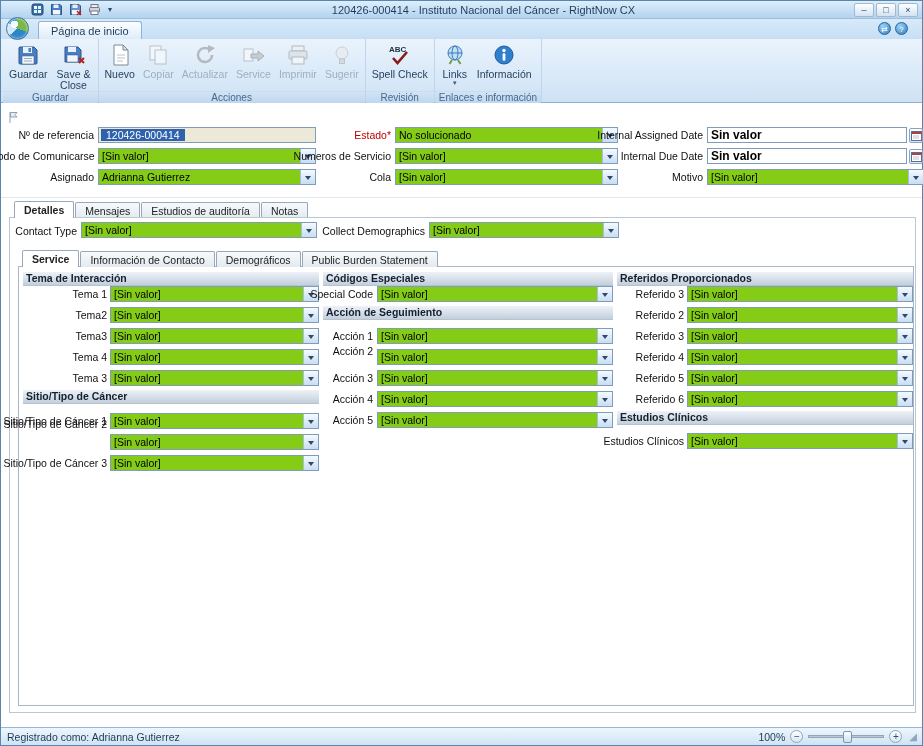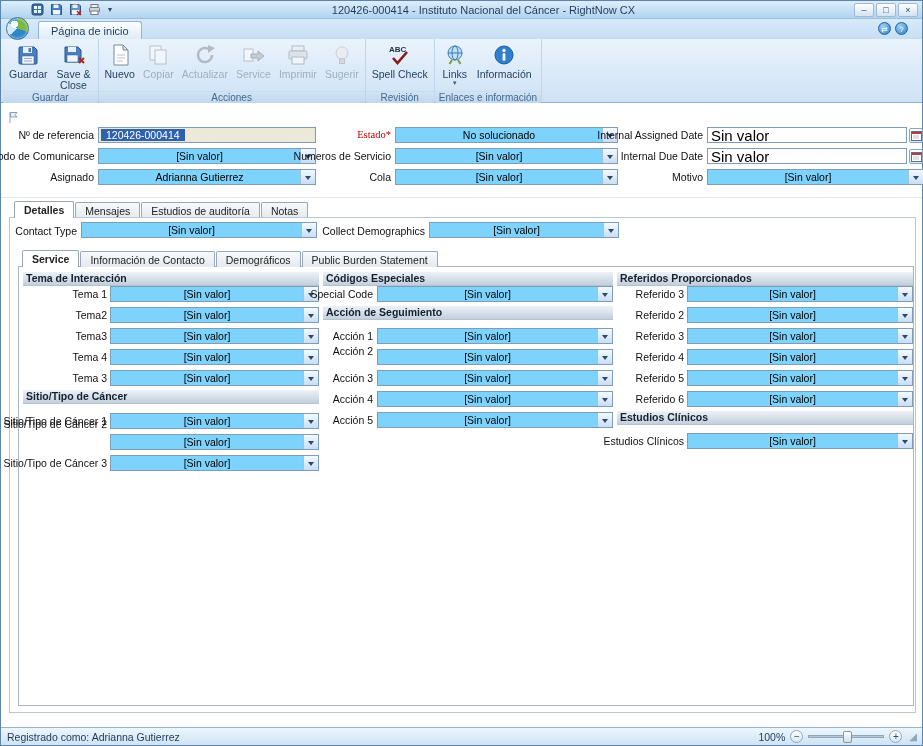--- a/index.html
+++ b/index.html
@@ -38,26 +38,26 @@
   .rbtn.disabled { color:#9eafc0; }
   .rbtn.disabled svg { filter:grayscale(1) opacity(.45); }
   .rbtn .caret { font-size:7px; color:#3c5a78; line-height:6px; }
   .rcap { height:13px; line-height:12px; text-align:center; font-size:10px; color:#44698f; background:linear-gradient(#d2e4f5,#bdd5ed); border-top:1px solid #c9dcf0; padding:0 4px; white-space:nowrap; }
   .rspacer { flex:1; }
 
   
   .content { position:absolute; top:102px; left:0; right:0; bottom:18px; background:#fff; }
   .flag { position:absolute; left:7px; top:8px; }
   .lbl { position:absolute; font-size:10.5px; color:#101010; text-align:right; white-space:nowrap; line-height:16px; }
-  .req { color:#c00000;font-family:Liberation Serif, serif; }
-  .dd { position:absolute; height:16px; border:1px solid #7f9db9; background:#7dd3fc; display:flex;text-align:center; }
+  .req { color:#c00000; }
+  .dd { position:absolute; height:16px; border:1px solid #7f9db9; background:#84cc16; display:flex; }
   .dd-val { flex:1; font-size:10.5px; line-height:14px; padding:0 3px; overflow:hidden; white-space:nowrap; color:#000; }
   .dd-btn { width:15px; background:linear-gradient(#f4faff,#c9ddf4); border-left:1px solid #a5c0dd; display:flex; align-items:center; justify-content:center; }
   .tri { width:0; height:0; border:3px solid transparent; border-top:4px solid #2d4a66; margin-top:4px; }
-  .txt { position:absolute; height:16px; border:1px solid #7f9db9; background:#fff; font-size:15px; line-height:13px; padding:1px 3px; white-space:nowrap; overflow:hidden; }
+  .txt { position:absolute; height:16px; border:1px solid #7f9db9; background:#fff; font-size:12px; line-height:13px; padding:1px 3px; white-space:nowrap; overflow:hidden;font-weight:bold; }
   .ref { position:absolute; height:16px; border:1px solid #7f9db9; background:#ece9d8; font-size:10.5px; line-height:13px; padding:1px 2px; }
   .ref .sel { background:#2f62ad; color:#fff; padding:0 5px; }
   .calbtn { position:absolute; width:14px; height:15px; border:1px solid #8aa4c0; background:linear-gradient(#fff,#dce9f6); display:flex; align-items:center; justify-content:center; border-radius:2px; }
   .hsep { position:absolute; left:0; right:0; top:94px; border-top:1px solid #e3e7ec; }
 
   .tabs { position:absolute; display:flex; align-items:flex-end; }
   .mtab { display:inline-flex; align-items:center; padding:0 9px; height:16px; margin-right:1px; border:1px solid #98a8b8; border-bottom:none; border-radius:2px 2px 0 0;
           background:linear-gradient(#f7fafc,#e4eaef); font-size:10.5px; color:#222; cursor:default; }
   .mtab.active { background:#fff; font-weight:bold; height:17px; position:relative; z-index:3; }
   .outer-panel { position:absolute; left:8px; top:114px; width:907px; height:496px; border:1px solid #b9c6d3; background:#fff; }

